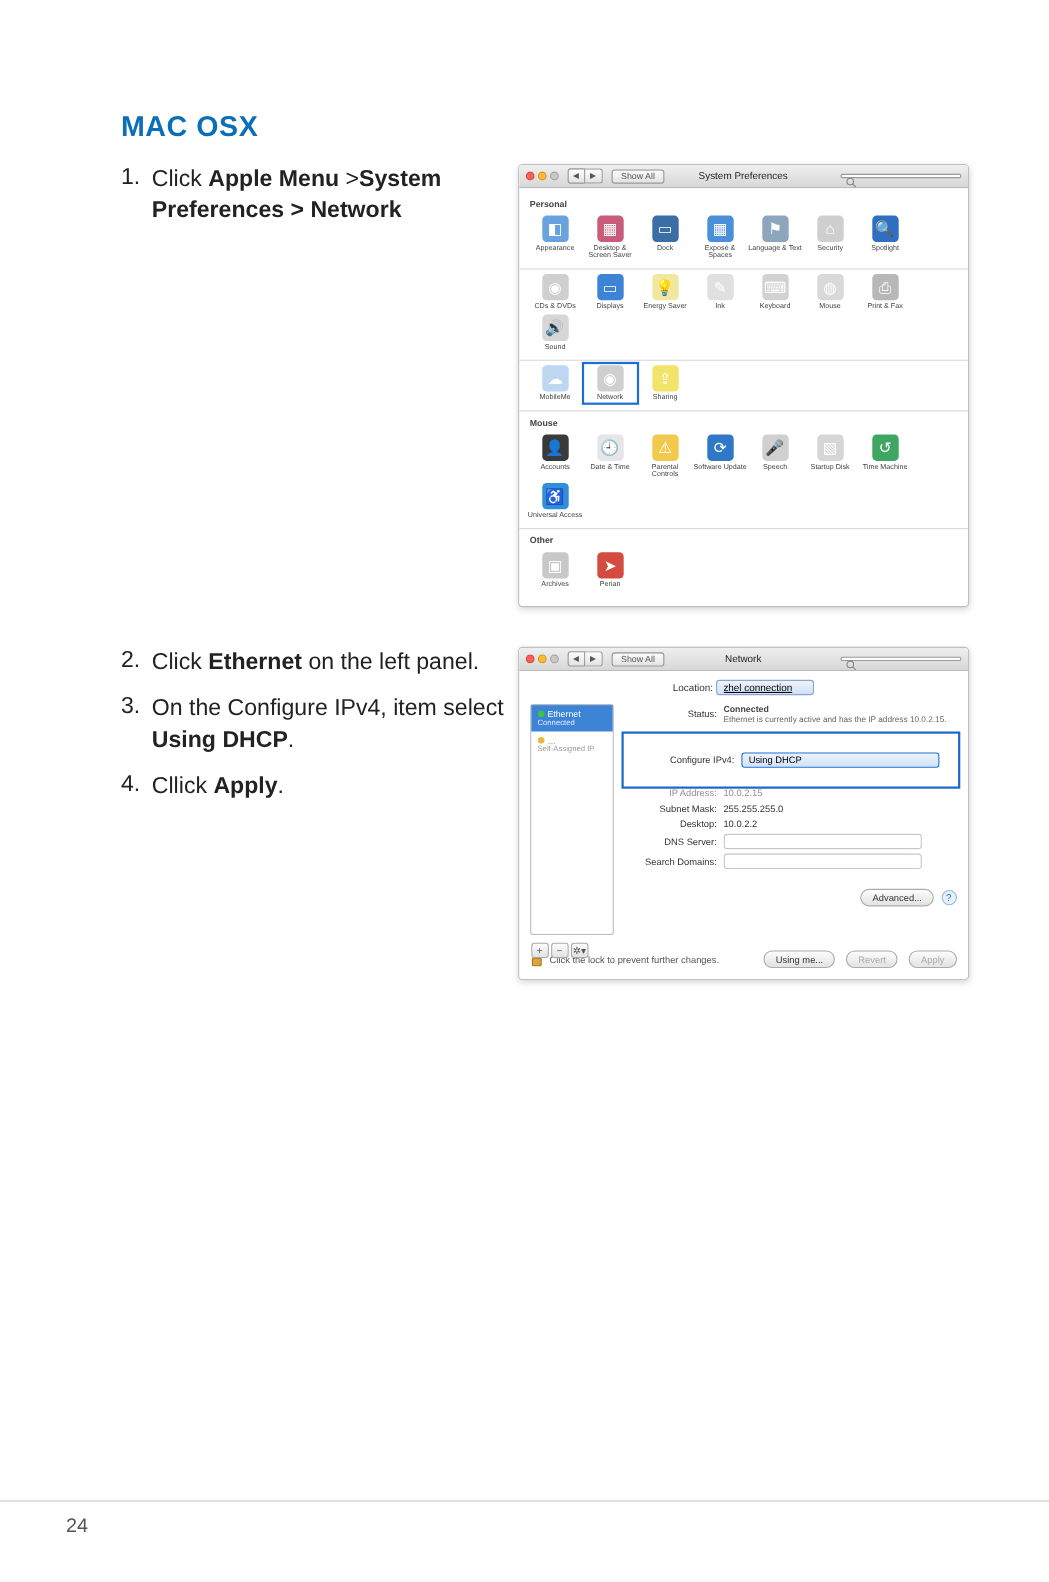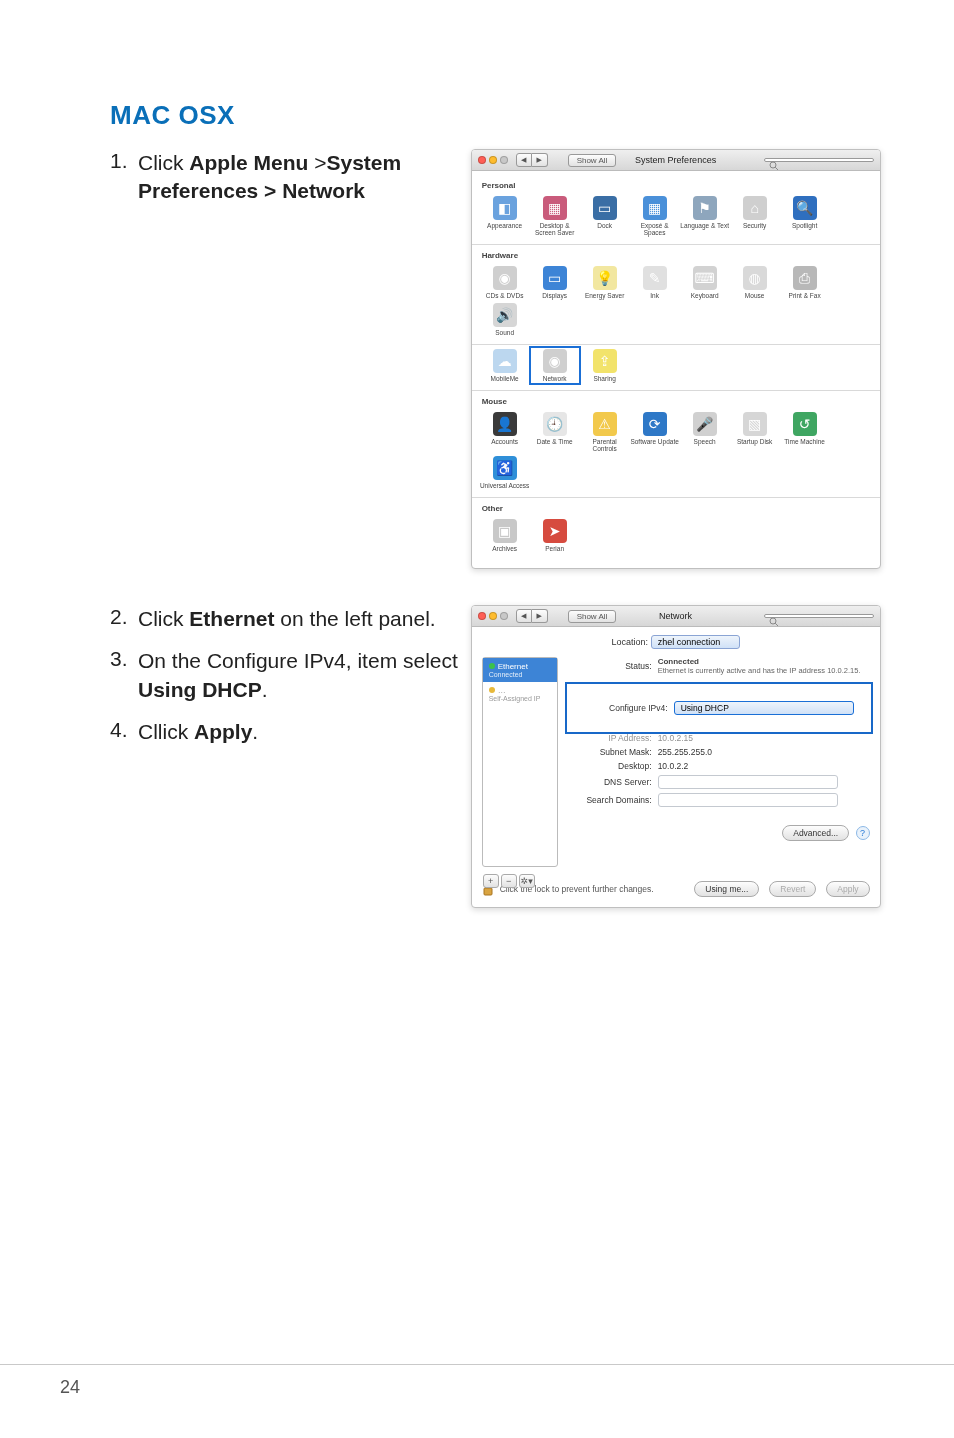--- a/index.html
+++ b/index.html
@@ -53,21 +53,21 @@
   .dot.r{background:#ff5f56;} .dot.y{background:#febc2e;} .dot.g{background:#c8c8c8;}
   .navseg { display:flex; }
   .navbtn {
     width:16px;height:14px;background:linear-gradient(#fdfdfd,#e2e2e2);
     border:1px solid #999;display:flex;align-items:center;justify-content:center;
     font-size:7px;color:#555;
   }
   .navbtn:first-child{border-radius:3px 0 0 3px;}
   .navbtn:last-child{border-radius:0 3px 3px 0;border-left:none;}
   .showall {
-    margin-left:20px;background:linear-gradient(#fdfdfd,#e2e2e2);
+    margin-left:8px;background:linear-gradient(#fdfdfd,#e2e2e2);
     border:1px solid #999;border-radius:3px;padding:1px 8px;font-size:8px;
   }
   .win-title { position:absolute; left:0; right:0; text-align:center; font-size:9px; color:#222; pointer-events:none;}
   .search-pill {
     margin-left:auto;border:1px solid #999;border-radius:10px;
     padding:1px 6px 1px 18px;width:110px;font-size:8px;position:relative;
     background:#fff;
   }
   .search-pill svg{position:absolute;left:4px;top:2px;}
 
@@ -83,20 +83,21 @@
   .hr { border-top:1px solid #d9d9d9; margin: 0 -8px; }
   .hl-network .sp-item.network { outline:2px solid #1a6fd6; outline-offset:-1px; }
 
   
   .net-body { padding:8px 10px 10px 10px; font-size:9px; color:#333; }
   .net-loc { text-align:center; margin-bottom:8px; }
   .net-loc select {
     font-size:9px;border:1px solid #8aa4d4;border-radius:3px;
     padding:1px 18px 1px 6px;background:linear-gradient(#eef4fb,#d0e1f7);
     appearance:none;
+    text-decoration:underline;
   }
   .net-main { display:flex; gap:10px; }
   .net-sidebar {
     width:100px;border:1px solid #bbb;border-radius:3px;height:210px;
     background:#fff;position:relative;
   }
   .net-sb-item { padding:4px 6px; font-size:8px; }
   .net-sb-item.sel { background:#3d84d6; color:#fff; border-radius:0; }
   .net-sb-item .sub { font-size:7px; opacity:.85; display:block; }
   .net-sb-item.dim { color:#888; }
@@ -214,21 +215,20 @@
               <div class="sp-item">
                 <div class="sp-ico" style="background: rgb(207, 207, 207);">⌂</div>
                 <div>Security</div>
               </div>
               <div class="sp-item">
                 <div class="sp-ico" style="background: rgb(47, 111, 191);">🔍</div>
                 <div>Spotlight</div>
               </div>
             </div>
             <div class="hr"></div>
-            <div class="sp-section-label">Hardware</div>
             <div class="sp-grid">
               <div class="sp-item">
                 <div class="sp-ico" style="background: rgb(207, 207, 207);">◉</div>
                 <div>CDs &amp; DVDs</div>
               </div>
               <div class="sp-item">
                 <div class="sp-ico" style="background: rgb(61, 132, 214);">▭</div>
                 <div>Displays</div>
               </div>
               <div class="sp-item">

